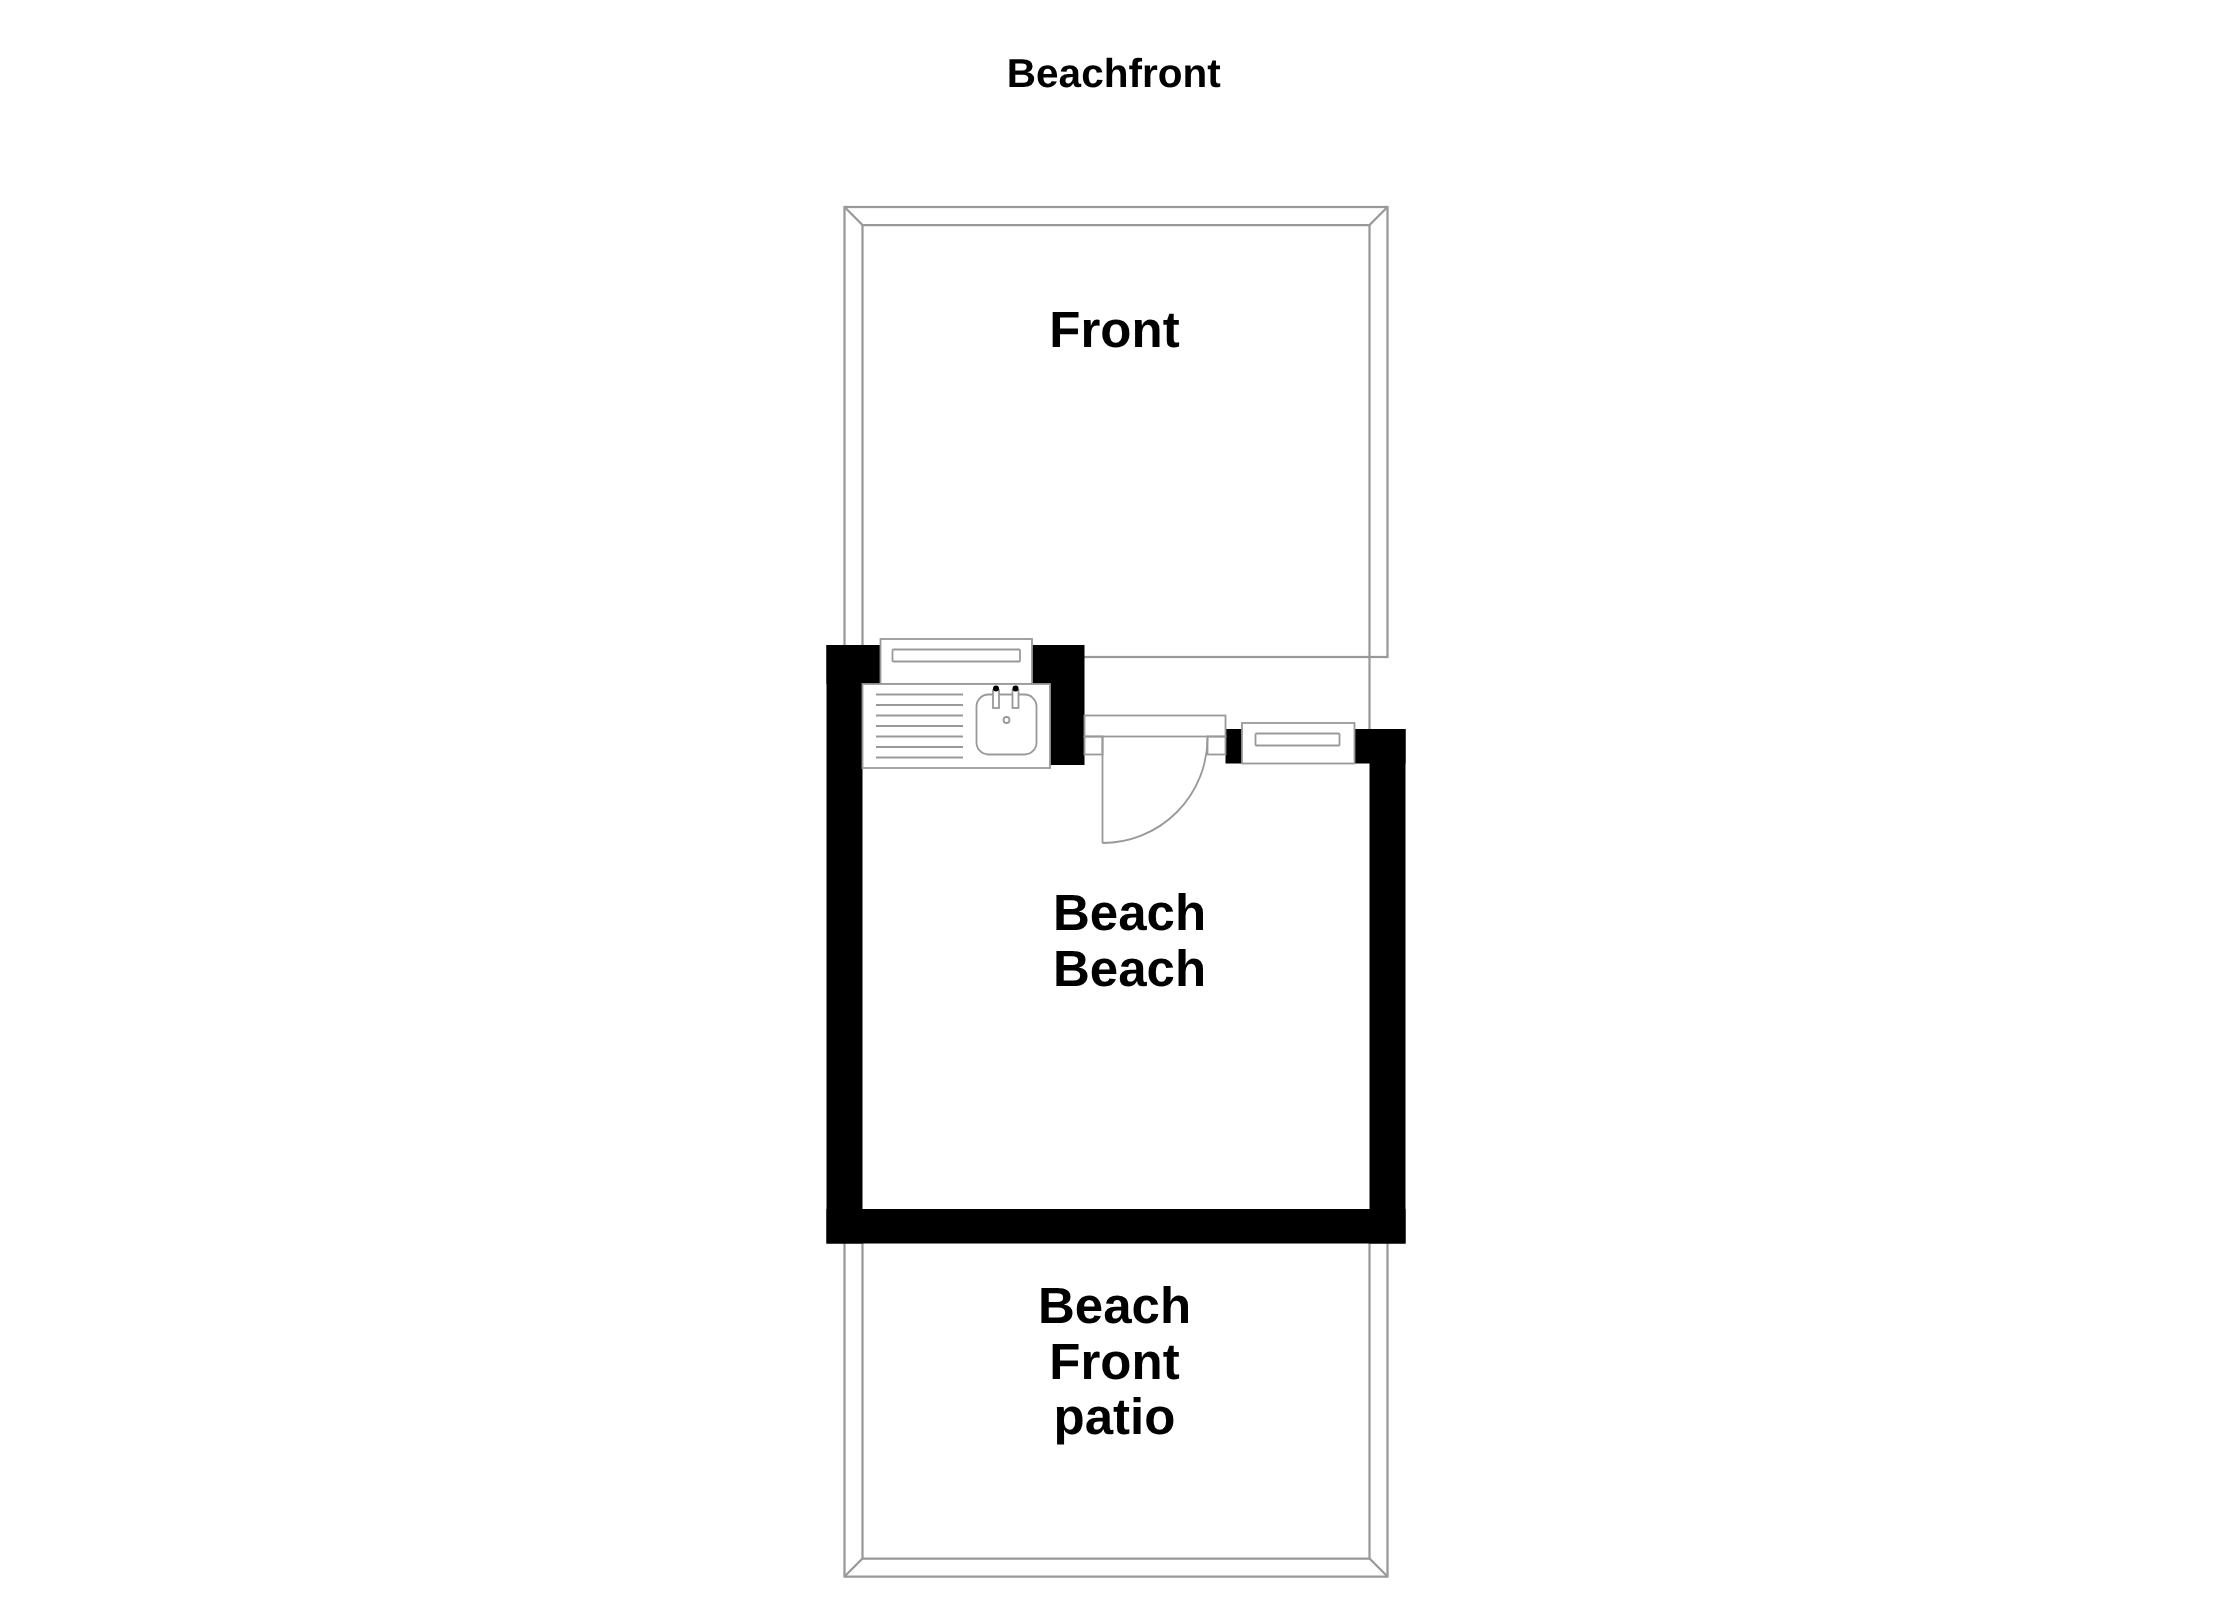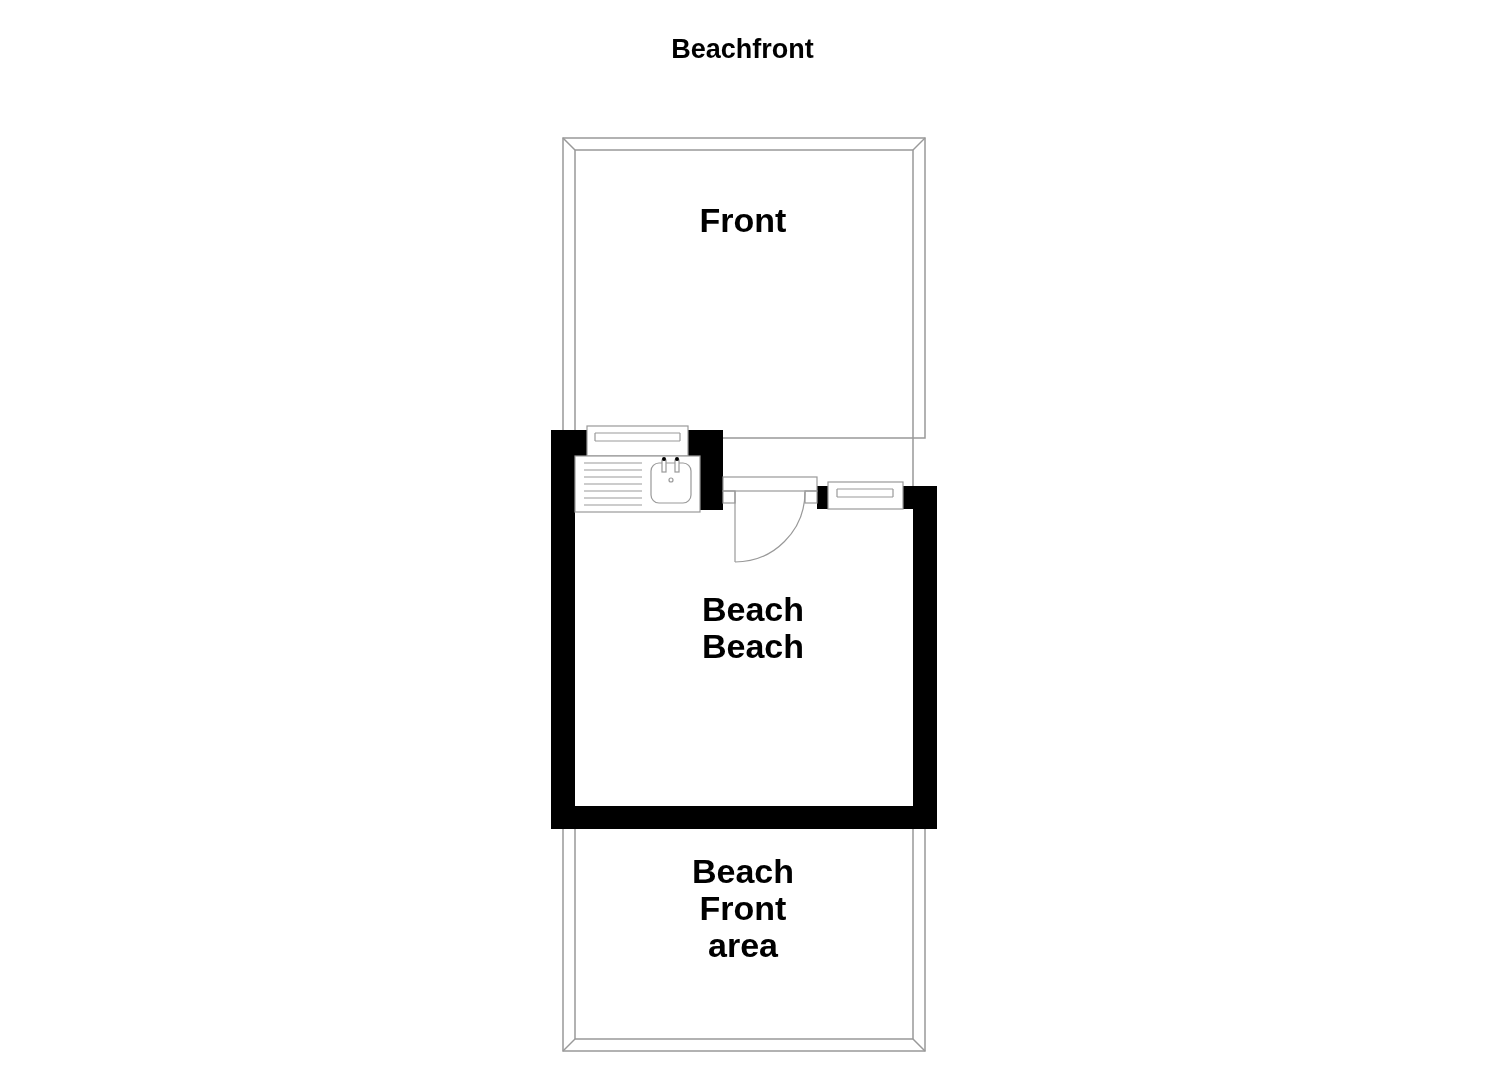--- a/index.html
+++ b/index.html
@@ -86,14 +86,14 @@
 <div class="lbl" style="left:643px;top:202px;width:200px;">
   <div>Front</div>
 </div>
 <div class="lbl" style="left:653px;top:591px;width:200px;">
   <div>Beach</div>
   <div>Beach</div>
 </div>
 <div class="lbl" style="left:643px;top:853px;width:200px;">
   <div>Beach</div>
   <div>Front</div>
-  <div>area</div>
+  <div>patio</div>
 </div>
 
 </body></html>

